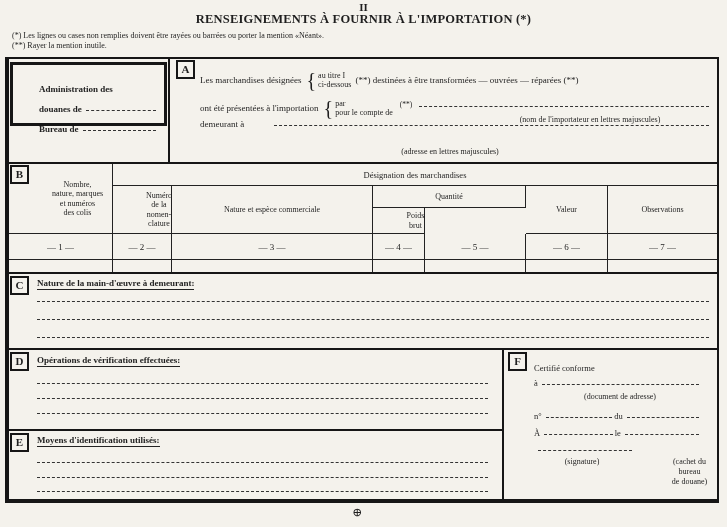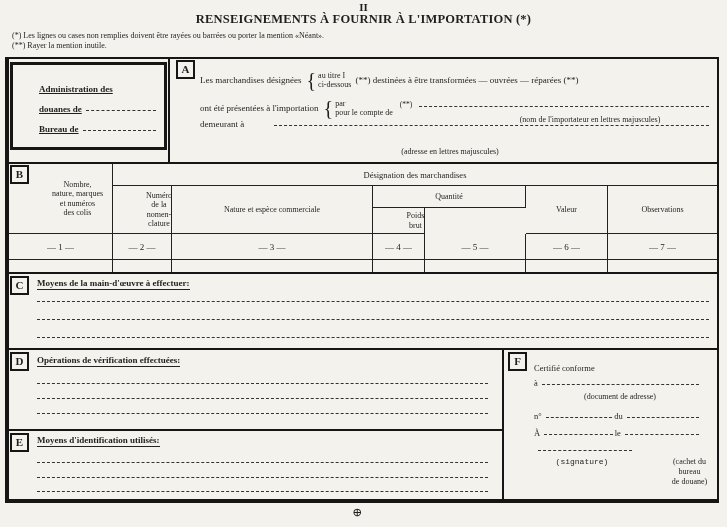--- a/index.html
+++ b/index.html
@@ -15,22 +15,22 @@
   .doc-title { position:absolute; top:12px; left:0; right:0; text-align:center; font-size:12.5px; font-weight:bold; letter-spacing:.2px; }
   .footnotes { position:absolute; top:31px; left:12px; font-size:8px; line-height:9.5px; }
 
   .form { position:absolute; left:5px; top:57px; width:714px; height:446px;
           border:2px solid #161616; border-left-width:4px; border-bottom-width:4px; }
 
   .letterbox { position:absolute; width:19px; height:19px; border:2px solid #161616;
                background:#f4f2ec; font-size:11px; font-weight:bold; text-align:center; line-height:15px; z-index:3; }
 
   
-  .admin-box { position:absolute; left:1px; top:3px; width:157px; height:88px; border:3px solid #161616;
-               padding:9px 6px 0 26px; font-size:9px; font-weight:bold;text-decoration:underline; }
+  .admin-box { position:absolute; left:1px; top:3px; width:157px; height:64px; border:3px solid #161616;
+               padding:9px 6px 0 26px; font-size:9px; font-weight:bold; }
   .admin-line { display:flex; align-items:flex-end; height:20px; }
   .divider-a { position:absolute; left:159px; top:0; height:103px; border-left:2px solid #161616; }
 
   .section-a { position:absolute; left:161px; top:0; right:0; height:103px; font-size:9px; }
   .a-row { position:absolute; left:30px; right:6px; display:flex; align-items:center; }
   .a-row.base { align-items:flex-end; }
   .brace { font-size:20px; line-height:1; font-weight:normal; margin:0 2px 0 5px; }
   .stack { display:flex; flex-direction:column; font-size:8px; line-height:9px; margin-right:4px; }
   .supref { font-size:7.5px; position:relative; top:-4px; margin:0 3px; }
   .caption { position:absolute; font-size:8px; text-align:center; }
@@ -159,21 +159,21 @@
     <div class="cell bt-emp" style="grid-column:2;"></div>
     <div class="cell bt-emp" style="grid-column:3;"></div>
     <div class="cell bt-emp" style="grid-column:4;"></div>
     <div class="cell bt-emp" style="grid-column:5;"></div>
     <div class="cell bt-emp" style="grid-column:6;"></div>
     <div class="cell bt-emp last" style="grid-column:7;"></div>
   </div>
 
   <div class="section-c">
     <div class="letterbox" style="left:1px; top:2px;">C</div>
-    <div class="sec-head" style="top:4px;">Moyens de la main-d'œuvre à effectuer:</div>
+    <div class="sec-head" style="top:4px;">Nature de la main-d'œuvre à demeurant:</div>
     <div class="lead-abs" style="left:28px; right:8px; top:27px;"></div>
     <div class="lead-abs" style="left:28px; right:8px; top:45px;"></div>
     <div class="lead-abs" style="left:28px; right:8px; top:63px;"></div>
   </div>
 
   <div class="bottom-zone">
     <div class="dz-left">
       <div class="section-d">
         <div class="letterbox" style="left:1px; top:2px;">D</div>
         <div class="sec-head" style="top:5px;">Opérations de vérification effectuées:</div>
@@ -204,21 +204,21 @@
         <span class="lead" style="flex:1.3;"></span>
       </div>
       <div class="f-row" style="top:78px;">
         <span>À</span>
         <span class="lead" style="flex:1.2;"></span>
         <span>le</span>
         <span class="lead" style="flex:1.3;"></span>
       </div>
       <div class="lead-abs" style="left:34px; width:94px; top:100px;"></div>
       <div class="f-cap-row" style="top:107px;">
-        <span style="width:104px;font-family:Liberation Mono, monospace;">(signature)</span>
+        <span style="width:104px;">(signature)</span>
         <span class="pre" style="flex:1;">(cachet du bureau
 de douane)</span>
       </div>
     </div>
   </div>
 </div>
 
 <div class="bottom-mark">⊕</div>
 
 </body></html>

